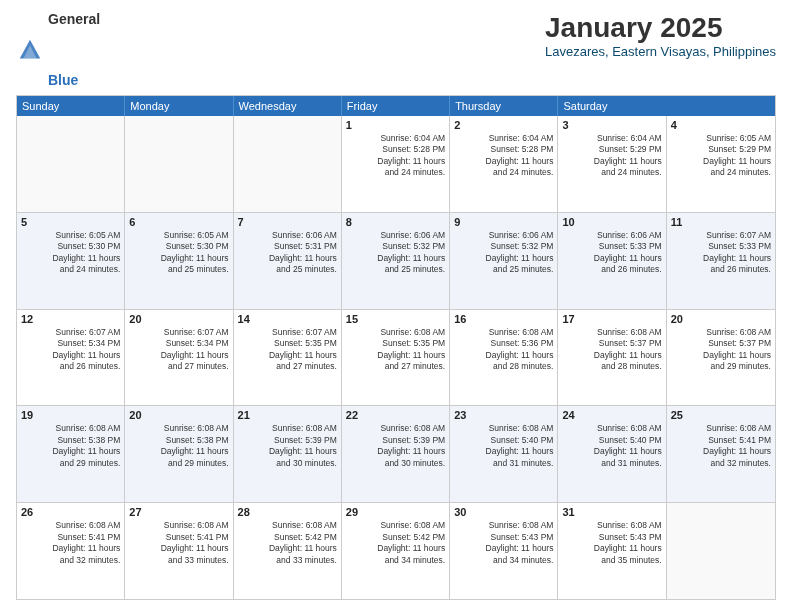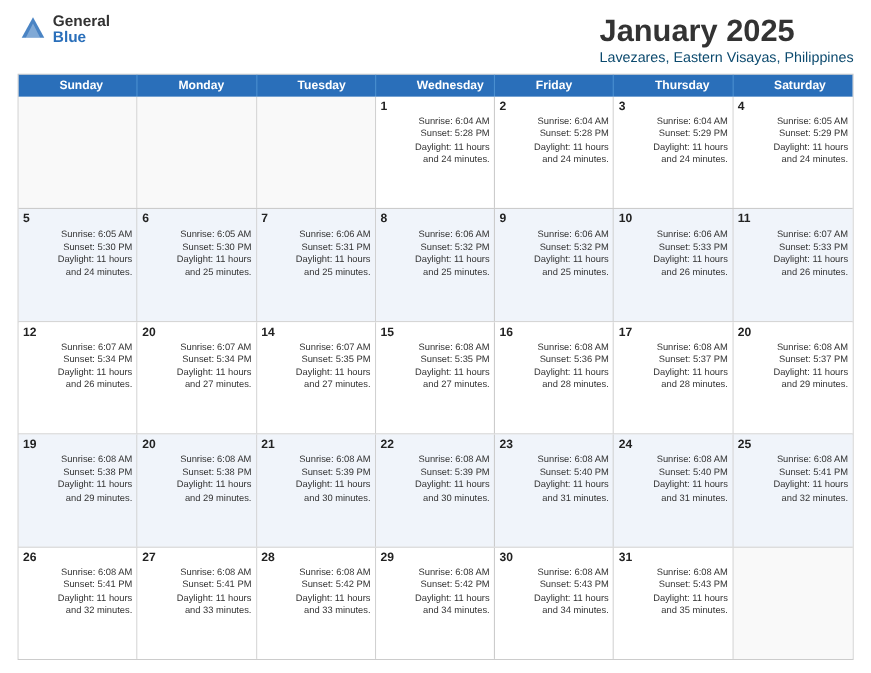--- a/index.html
+++ b/index.html
@@ -25,20 +25,21 @@
     }
     .logo {
       display: flex;
       align-items: center;
       gap: 4px;
     }
     .logo-text {
       display: flex;
       flex-direction: column;
       line-height: 1;
+      gap: 47px;
     }
     .logo-general {
       font-size: 14px;
       font-weight: bold;
       color: #333;
     }
     .logo-blue {
       font-size: 14px;
       font-weight: bold;
       color: #2a6fba;
@@ -66,25 +67,24 @@
       border: 1px solid #ccc;
     }
     .cal-header {
       display: grid;
       grid-template-columns: repeat(7, 1fr);
       background: #2a6fba;
     }
     .cal-header-cell {
       color: #fff;
       font-size: 11px;
-      font-weight: bold;
+      font-weight: normal;
       padding: 4px 5px;
       text-align: left;
       border-right: 1px solid #4a8fd0;
-      margin-left: 32px;
     }
     .cal-header-cell:last-child { border-right: none; }
     .cal-body {
       flex: 1;
       display: flex;
       flex-direction: column;
     }
     .cal-row {
       display: grid;
       grid-template-columns: repeat(7, 1fr);
@@ -135,21 +135,20 @@
     <div class="title-section">
       <div class="month-title">January 2025</div>
       <div class="location">Lavezares, Eastern Visayas, Philippines</div>
     </div>
   </div>
 
   <div class="calendar">
     <div class="cal-header">
     <div class="cal-header-cell">Sunday</div>
         <div class="cal-header-cell">Monday</div>
-        <div class="cal-header-cell">Tuesday</div>
         <div class="cal-header-cell">Wednesday</div>
         <div class="cal-header-cell">Friday</div>
         <div class="cal-header-cell">Thursday</div>
         <div class="cal-header-cell">Saturday</div>
       </div>
     <div class="cal-body">
     <div class="cal-row">
           <div class="cal-cell empty"></div>
           <div class="cal-cell empty"></div>
           <div class="cal-cell empty"></div>

